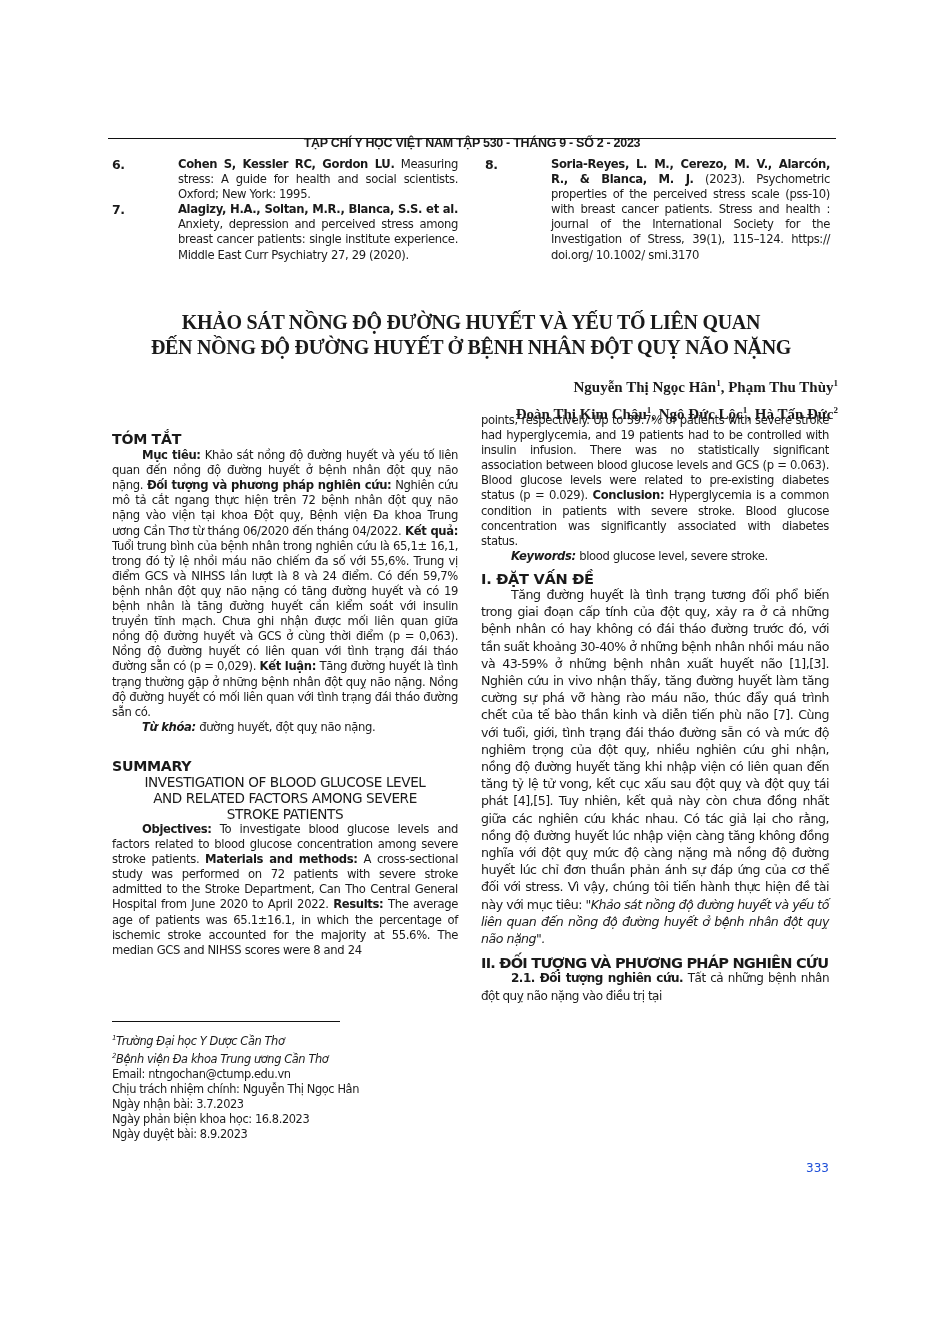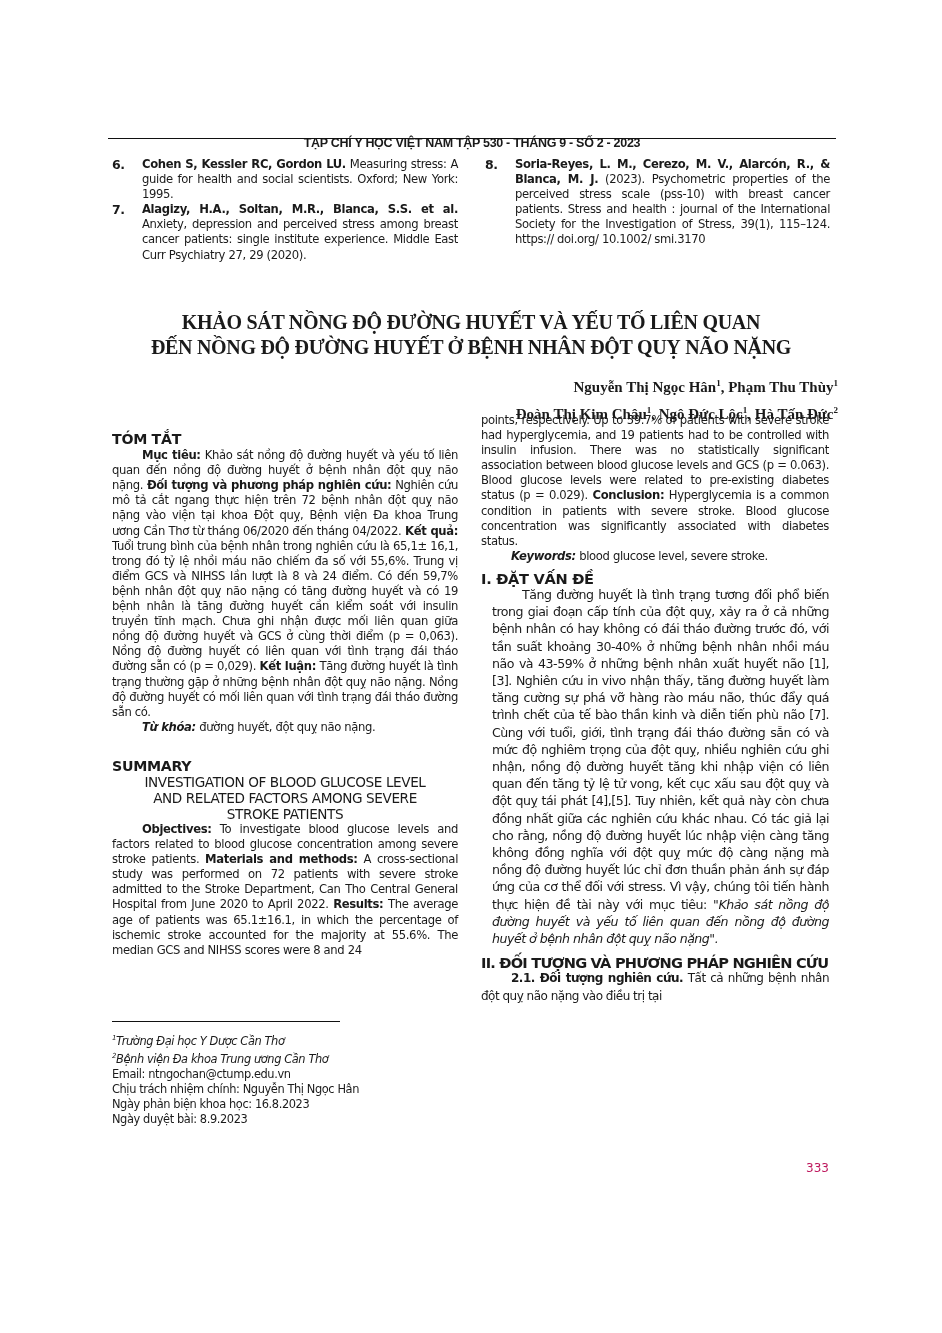--- a/index.html
+++ b/index.html
@@ -5,35 +5,35 @@
   html, body { margin:0; padding:0; background:#ffffff; }
   body { width:942px; height:1333px; position:relative; overflow:hidden; color:#1a1a1a;
          font-family:"DejaVu Sans", sans-serif; }
   .abs { position:absolute; }
   .header { left:108px; top:121px; width:728px; text-align:center; font-family:"Liberation Sans", sans-serif;
             font-weight:bold; font-size:12.5px; letter-spacing:-0.3px;margin-top:15px; }
   .header-rule { left:108px; top:138px; width:728px; height:0; border-top:1.6px solid #111; }
   .col { font-family:"DejaVu Sans", sans-serif; font-size:11.6px; line-height:15.1px; text-align:justify; letter-spacing:-0.35px; }
   .ref { display:flex; }
   .ref .num { width:30px; flex:none; font-weight:bold; font-size:12.5px; }
-  .ref .body { flex:1; }
+  .ref .body { flex:1;margin-left:36px; }
   .b { font-weight:bold; }
   .i { font-style:italic; }
   .title { left:100px; top:310px; width:742px; text-align:center; font-family:"Liberation Serif", serif;
            font-weight:bold; font-size:20px; line-height:25px; letter-spacing:-0.3px; }
   .authors { right:104px; top:372px; text-align:right; font-family:"Liberation Serif", serif; font-weight:bold;
              font-size:15px; line-height:23px; }
   .authors sup { font-size:9px; }
   .h-section { font-family:"DejaVu Sans", sans-serif; font-weight:bold; font-size:14.2px; letter-spacing:-0.3px; }
   .indent { text-indent:30px; }
   .sum-title { font-size:13.6px; line-height:16px; text-align:center; letter-spacing:-0.4px; }
   .fn-rule { left:112px; top:1021px; width:228px; border-top:1.3px solid #111; }
   .fn { font-size:11.4px; line-height:15px; letter-spacing:-0.4px; }
   .fn sup { font-size:7px; }
-  .page-num { left:806px; top:1161px; font-size:12px; color:#be185d; }
+  .page-num { left:806px; top:1161px; font-size:12px; color:#1d4ed8; }
 </style>
 </head>
 <body>
 
 <div class="abs header">TẠP CHÍ Y HỌC VIỆT NAM TẬP 530 - THÁNG 9 - SỐ 2 - 2023</div>
 <div class="abs header-rule"></div>
 
 <div class="abs col" style="left:112px; top:157px; width:346px;">
   <div class="ref">
     <span class="num">6.</span>
@@ -81,34 +81,35 @@
     <span class="b">Objectives:</span><span> To investigate blood glucose levels and factors related to blood glucose concentration among severe stroke patients. </span><span class="b">Materials and methods:</span><span> A cross-sectional study was performed on 72 patients with severe stroke admitted to the Stroke Department, Can Tho Central General Hospital from June 2020 to April 2022. </span><span class="b">Results:</span><span> The average age of patients was 65.1±16.1, in which the percentage of ischemic stroke accounted for the majority at 55.6%. The median GCS and NIHSS scores were 8 and 24</span>
   </div>
 </div>
 
 <div class="abs fn-rule"></div>
 <div class="abs fn" style="left:112px; top:1031px; width:346px;">
   <div class="i"><sup>1</sup><span>Trường Đại học Y Dược Cần Thơ</span></div>
   <div class="i"><sup>2</sup><span>Bệnh viện Đa khoa Trung ương Cần Thơ</span></div>
   <div>Email: ntngochan@ctump.edu.vn</div>
   <div>Chịu trách nhiệm chính: Nguyễn Thị Ngọc Hân</div>
+  <div>Ngày nhận bài: 3.7.2023</div>
   <div>Ngày phản biện khoa học: 16.8.2023</div>
   <div>Ngày duyệt bài: 8.9.2023</div>
 </div>
 
 <div class="abs col" style="left:481px; top:413px; width:348px;">
   <div>
     <span>points, respectively. Up to 59.7% of patients with severe stroke had hyperglycemia, and 19 patients had to be controlled with insulin infusion. There was no statistically significant association between blood glucose levels and GCS (p = 0.063). Blood glucose levels were related to pre-existing diabetes status (p = 0.029). </span><span class="b">Conclusion:</span><span> Hyperglycemia is a common condition in patients with severe stroke. Blood glucose concentration was significantly associated with diabetes status.</span>
   </div>
   <div class="indent">
     <span class="b i">Keywords:</span><span> blood glucose level, severe stroke.</span>
   </div>
 
   <div class="h-section" style="margin-top:7px; font-size:14.6px;">I. ĐẶT VẤN ĐỀ</div>
-  <div class="indent" style="font-size:12.6px; line-height:17.2px; letter-spacing:-0.5px;margin-left:11px;">
+  <div class="indent" style="font-size:12.6px; line-height:17.2px; letter-spacing:-0.5px;">
     <span>Tăng đường huyết là tình trạng tương đối phổ biến trong giai đoạn cấp tính của đột quỵ, xảy ra ở cả những bệnh nhân có hay không có đái tháo đường trước đó, với tần suất khoảng 30-40% ở những bệnh nhân nhồi máu não và 43-59% ở những bệnh nhân xuất huyết não [1],[3]. Nghiên cứu in vivo nhận thấy, tăng đường huyết làm tăng cường sự phá vỡ hàng rào máu não, thúc đẩy quá trình chết của tế bào thần kinh và diễn tiến phù não [7]. Cùng với tuổi, giới, tình trạng đái tháo đường sẵn có và mức độ nghiêm trọng của đột quỵ, nhiều nghiên cứu ghi nhận, nồng độ đường huyết tăng khi nhập viện có liên quan đến tăng tỷ lệ tử vong, kết cục xấu sau đột quỵ và đột quỵ tái phát [4],[5]. Tuy nhiên, kết quả này còn chưa đồng nhất giữa các nghiên cứu khác nhau. Có tác giả lại cho rằng, nồng độ đường huyết lúc nhập viện càng tăng không đồng nghĩa với đột quỵ mức độ càng nặng mà nồng độ đường huyết lúc chỉ đơn thuần phản ánh sự đáp ứng của cơ thể đối với stress. Vì vậy, chúng tôi tiến hành thực hiện đề tài này với mục tiêu: </span><span class="i">"Khảo sát nồng độ đường huyết và yếu tố liên quan đến nồng độ đường huyết ở bệnh nhân đột quỵ não nặng".</span>
   </div>
 
   <div class="h-section" style="margin-top:8px; font-size:14.6px; letter-spacing:-0.8px;">II. ĐỐI TƯỢNG VÀ PHƯƠNG PHÁP NGHIÊN CỨU</div>
   <div class="indent" style="font-size:12px; line-height:17.2px; letter-spacing:-0.5px;">
     <span class="b">2.1. Đối tượng nghiên cứu.</span><span> Tất cả những bệnh nhân đột quỵ não nặng vào điều trị tại</span>
   </div>
 </div>
 
 <div class="abs page-num">333</div>

